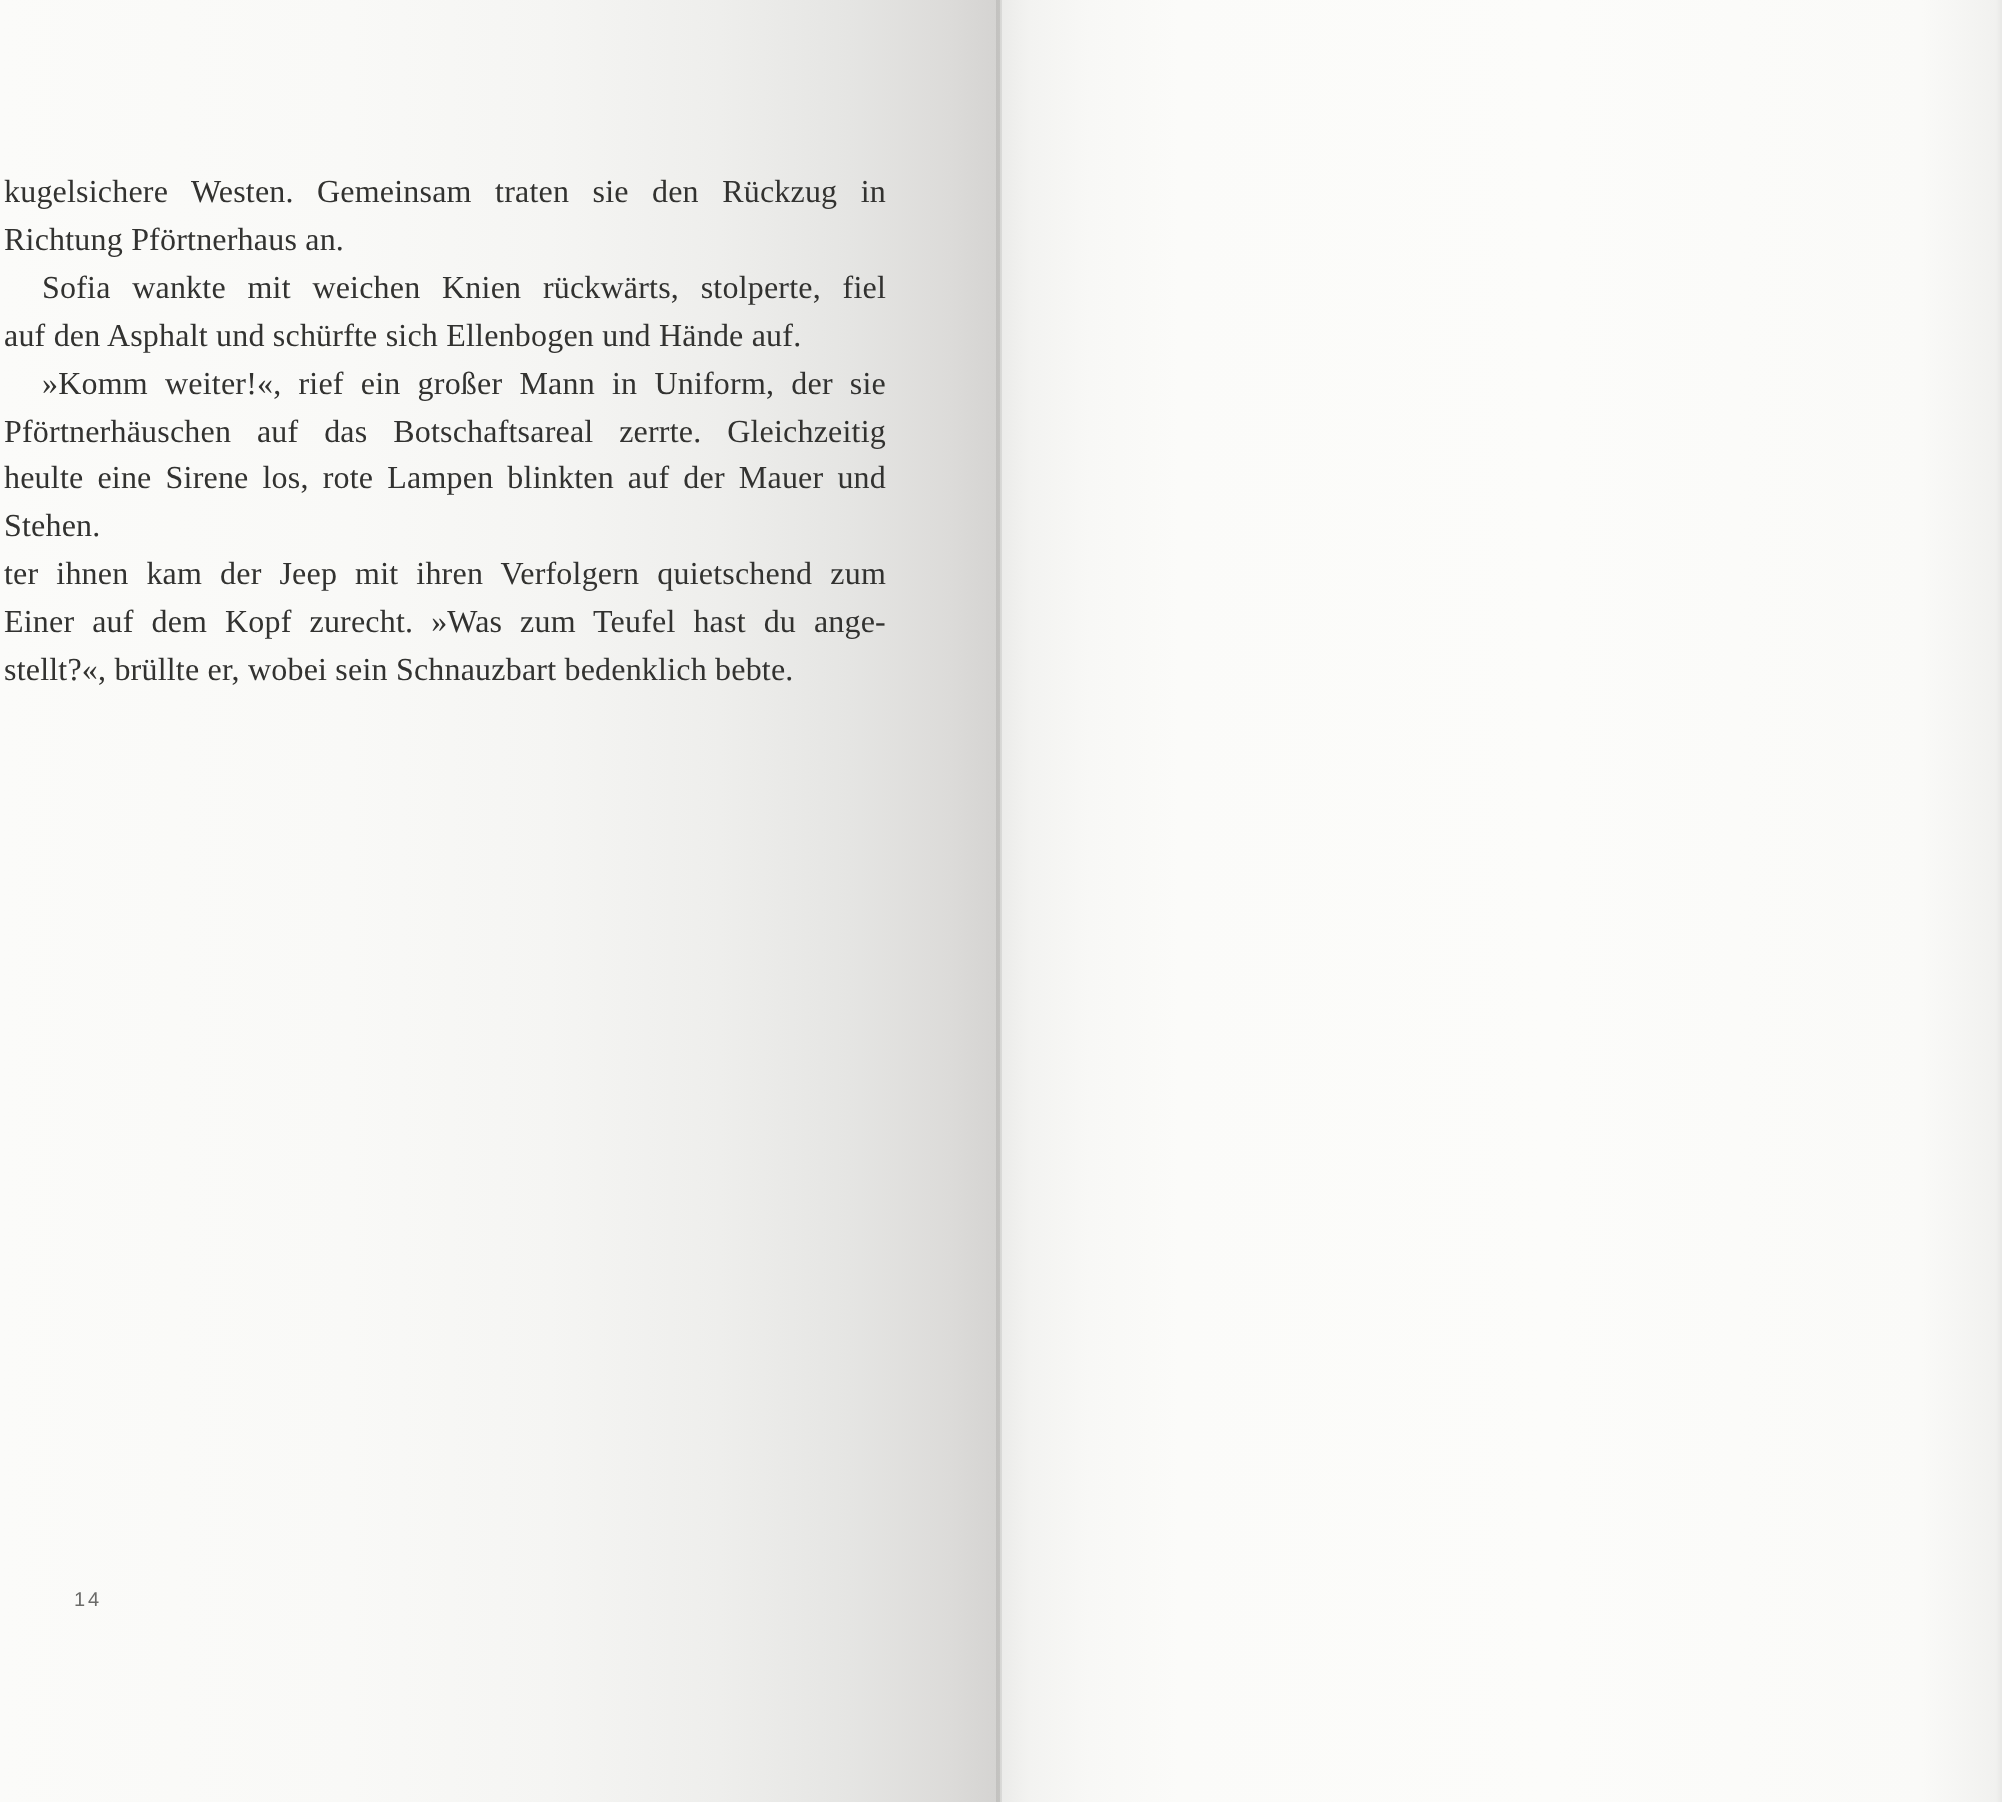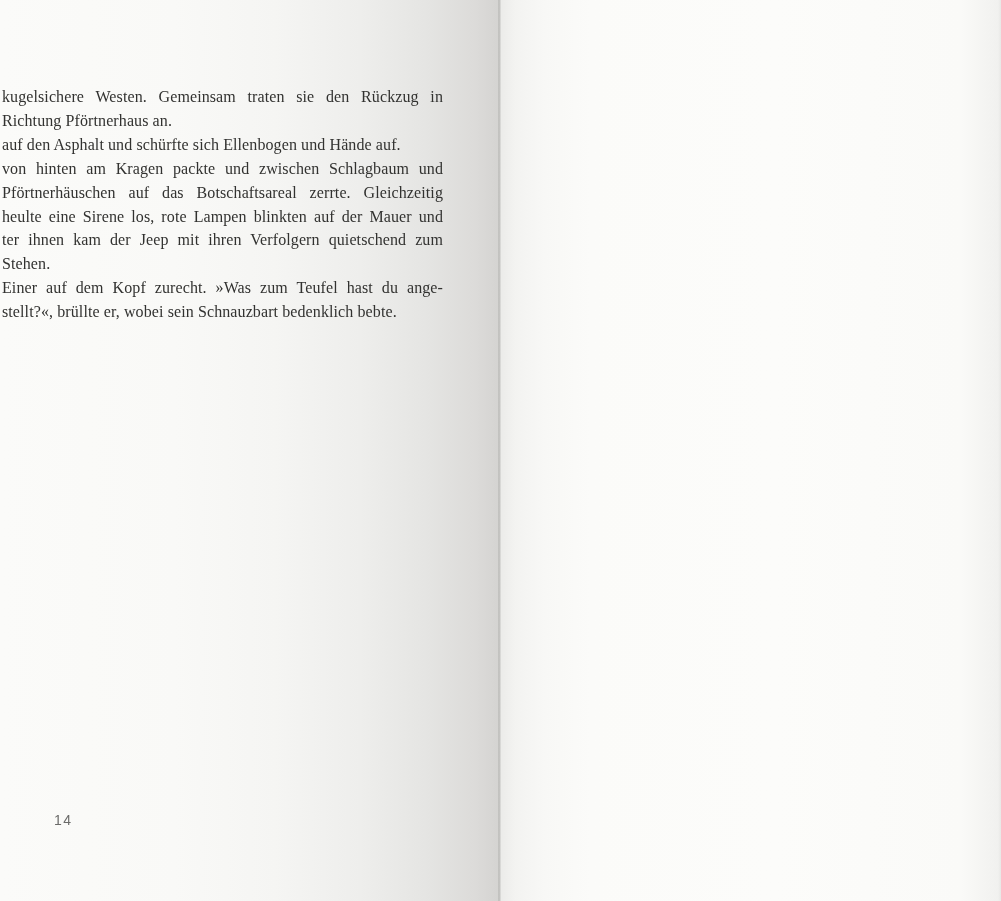--- a/index.html
+++ b/index.html
@@ -38,51 +38,51 @@
     letter-spacing: 0.1px;
   }
   .body-text-left  { left: 2px;   top: 85px;  width: 441px; line-height: 23.9px; }
 
   .para { margin: 0; }
   .line { text-align: justify; text-align-last: justify; white-space: normal; }
   .line.last { text-align-last: left; }
   .line.indent { text-indent: 19px; }
 
   .page-number {
-    position: absolute; top: 812px;
+    position: absolute; top: 795px;
     font-family: "Liberation Sans", "DejaVu Sans", sans-serif;
-    font-size: 14px;
+    font-size: 10px;
     letter-spacing: 1.5px;
     color: #6b6b69;
-    margin-left: 17px;
   }
   .page-number-left  { left: 37px; }
 </style>
 </head>
 <body>
 
 <div class="spread">
 
   <div class="page-left">
     <div class="body-text body-text-left">
         <div class="para">
           <div class="line">kugelsichere Westen. Gemeinsam traten sie den Rückzug in</div>
           <div class="line last">Richtung Pförtnerhaus an.</div>
         </div>
         <div class="para">
+          <div class="line indent">Sofia wankte mit weichen Knien rückwärts, stolperte, fiel</div>
           <div class="line last">auf den Asphalt und schürfte sich Ellenbogen und Hände auf.</div>
         </div>
         <div class="para">
-          <div class="line">von hinten am Kragen packte und zwischen Schlagbaum und</div>
+          <div class="line indent">»Komm weiter!«, rief ein großer Mann in Uniform, der sie</div>
           <div class="line">Pförtnerhäuschen auf das Botschaftsareal zerrte. Gleichzeitig</div>
           <div class="line">heulte eine Sirene los, rote Lampen blinkten auf der Mauer und</div>
         </div>
         <div class="para">
+          <div class="line last">Stehen.</div>
           <div class="line">ter ihnen kam der Jeep mit ihren Verfolgern quietschend zum</div>
-          <div class="line last">Stehen.</div>
         </div>
         <div class="para">
           <div class="line">Einer auf dem Kopf zurecht. »Was zum Teufel hast du ange-</div>
           <div class="line last">stellt?«, brüllte er, wobei sein Schnauzbart bedenklich bebte.</div>
         </div>
       </div>
     <div class="page-number page-number-left">14</div>
   </div>
 
   <div class="page-right">

